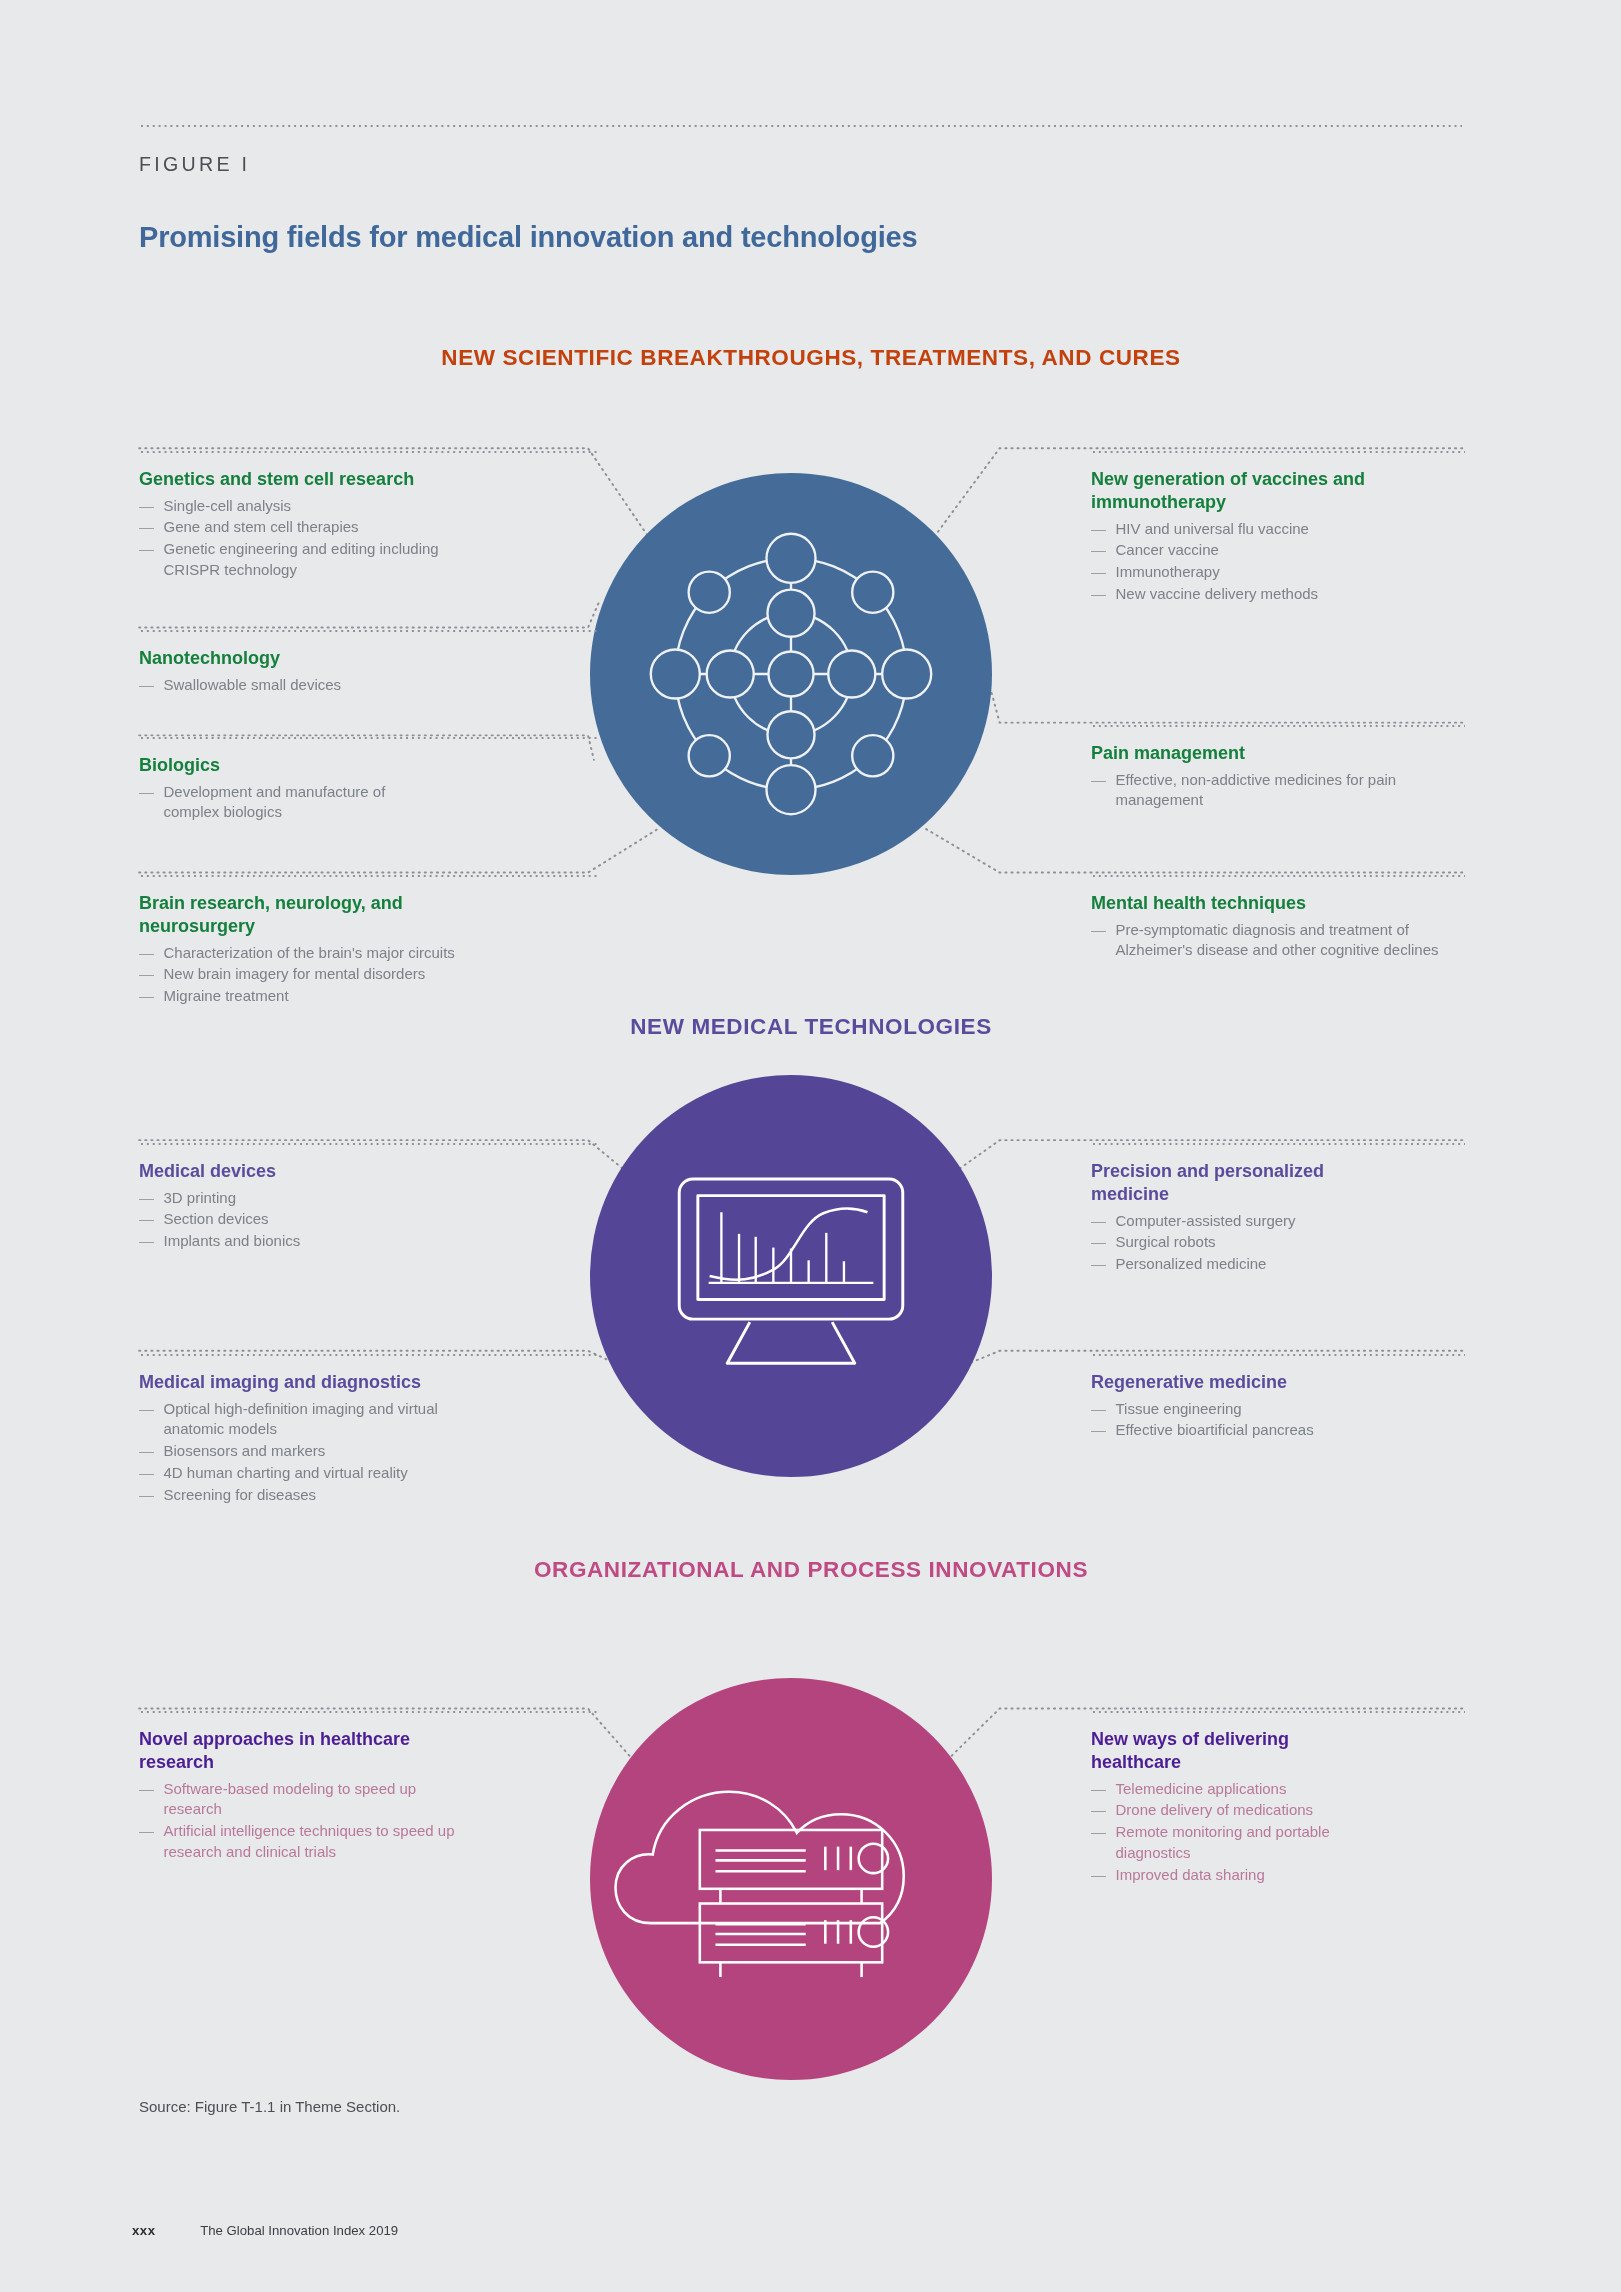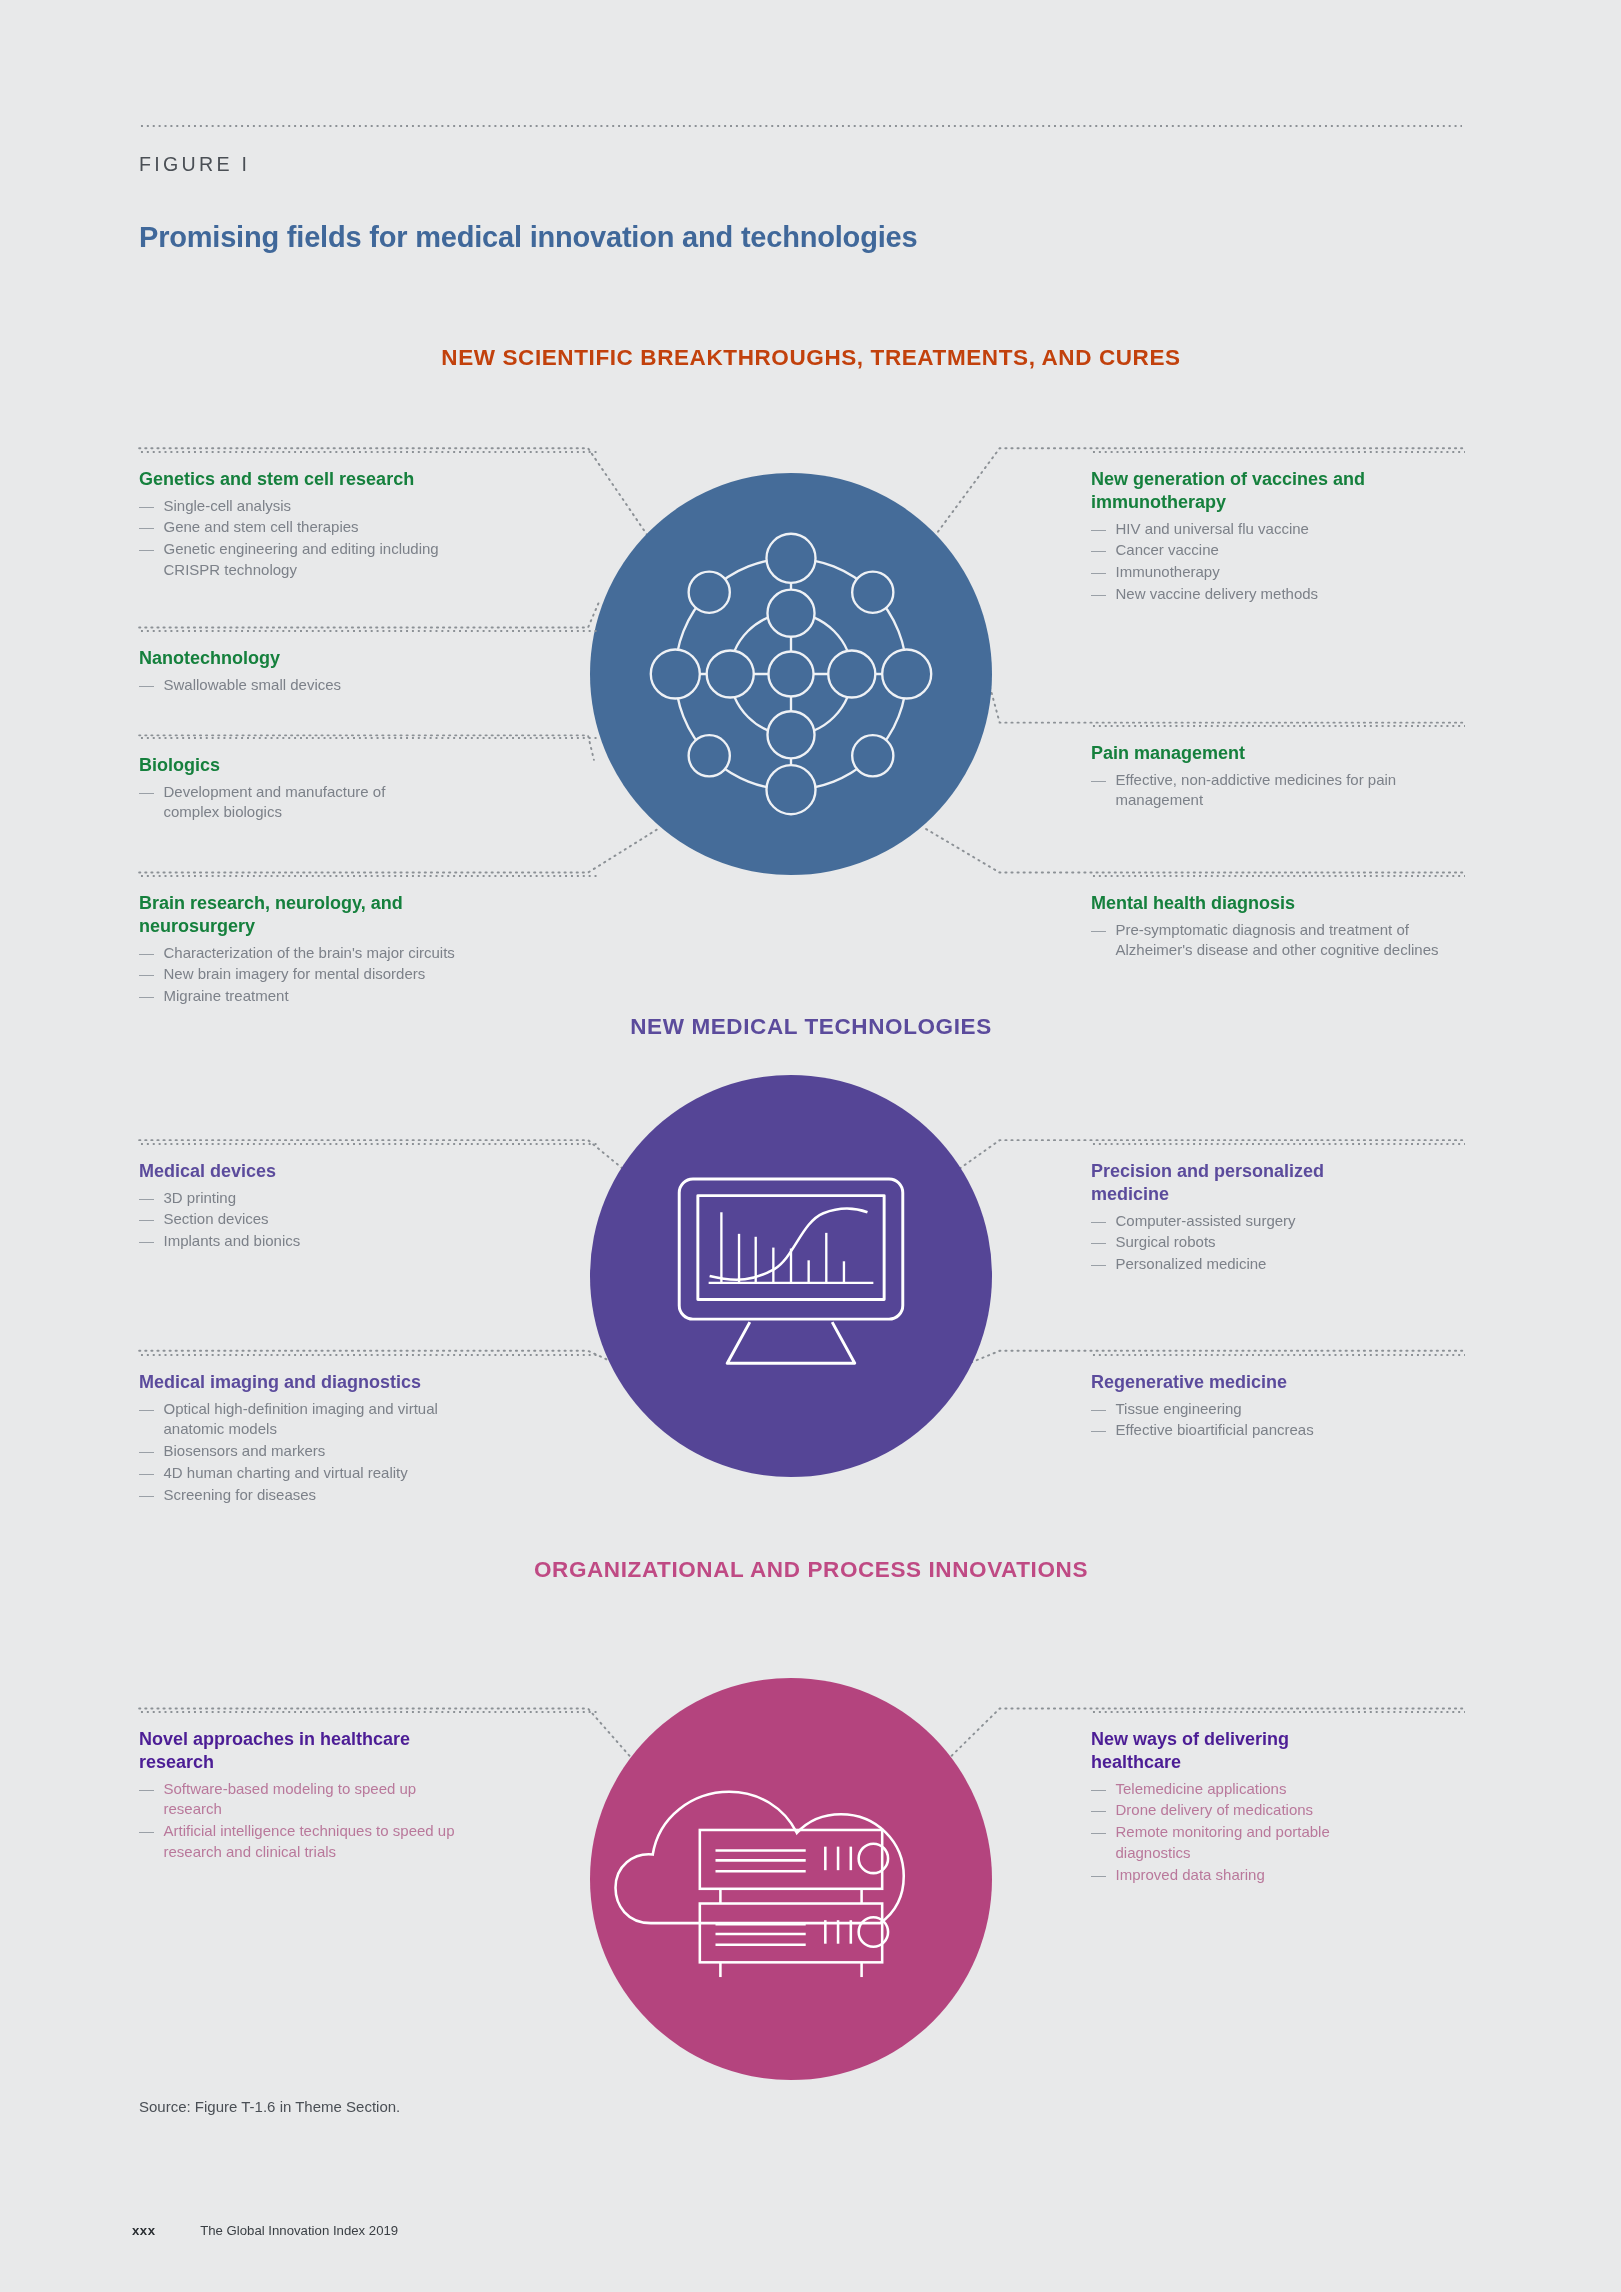--- a/index.html
+++ b/index.html
@@ -201,21 +201,21 @@
   <div class="block right blue" style="top:725px;">
     <div class="rule"></div>
     <h3>Pain management</h3>
     <ul>
       <li><span class="dash">—</span><span style="display:inline-block;max-width:333px;">Effective, non-addictive medicines for pain management</span></li>
     </ul>
   </div>
 
   <div class="block right blue" style="top:875px;">
     <div class="rule"></div>
-    <h3>Mental health diagnosis</h3>
+    <h3>Mental health techniques</h3>
     <ul>
       <li><span class="dash">—</span><span style="display:inline-block;max-width:358px;">Pre-symptomatic diagnosis and treatment of Alzheimer's disease and other cognitive declines</span></li>
     </ul>
   </div>
 
   <div class="section-heading" id="sec2-heading">NEW MEDICAL TECHNOLOGIES</div>
 
   <div class="circle" id="circle-2">
     <svg viewBox="0 0 410 410">
       <g fill="none" stroke="#ffffff" stroke-width="3" stroke-linejoin="round">
@@ -323,20 +323,20 @@
     <div class="rule"></div>
     <h3 style="max-width:284px;">New ways of delivering healthcare</h3>
     <ul>
       <li><span class="dash">—</span><span>Telemedicine applications</span></li>
       <li><span class="dash">—</span><span>Drone delivery of medications</span></li>
       <li><span class="dash">—</span><span style="display:inline-block;max-width:284px;">Remote monitoring and portable diagnostics</span></li>
       <li><span class="dash">—</span><span>Improved data sharing</span></li>
     </ul>
   </div>
 
-  <div class="source">Source: Figure T-1.6 in Theme Section.</div>
+  <div class="source">Source: Figure T-1.1 in Theme Section.</div>
   <div class="page-foot">
     <span class="num">xxx</span>
     <span class="doc">The Global Innovation Index 2019</span>
   </div>
 
 </div>
 
 
 </body></html>

